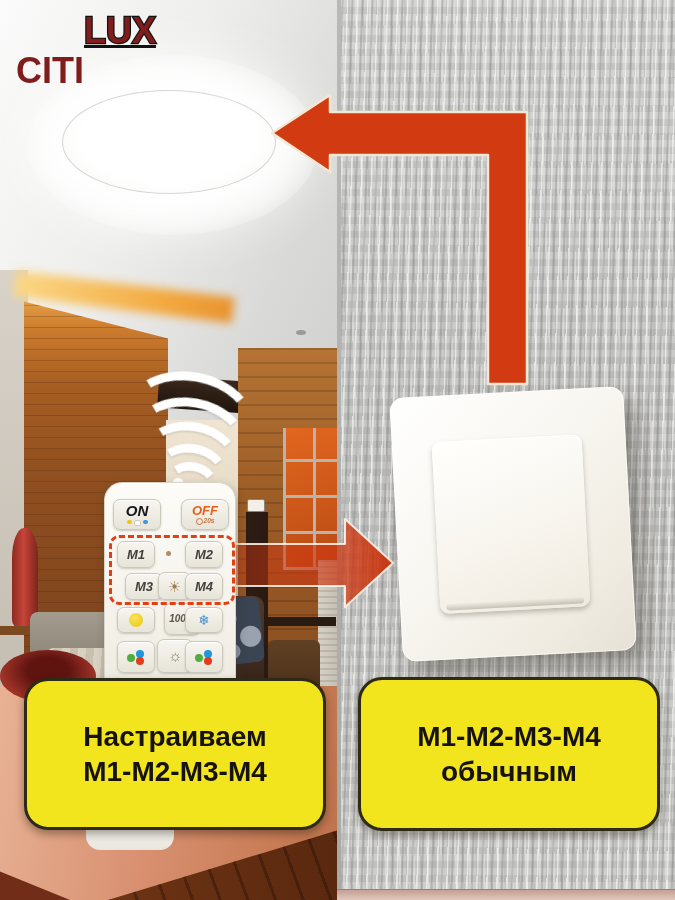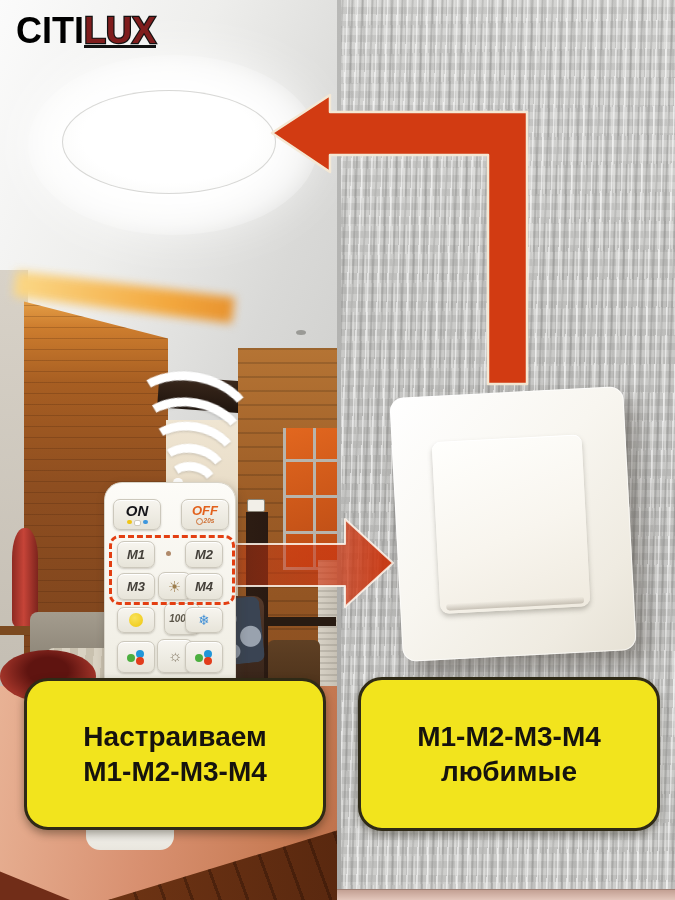--- a/index.html
+++ b/index.html
@@ -110,30 +110,30 @@
 
   
   .remote{left:104px;top:482px;width:130px;height:220px;z-index:4;
     border-radius:18px;background:linear-gradient(180deg,#fdfcf8,#f4f2ea 60%,#eceadf);
     border:1px solid #d8d4c8;box-shadow:2px 4px 10px rgba(60,55,45,.35);font-style:italic;}
   .rbtn{position:absolute;display:flex;flex-direction:column;align-items:center;justify-content:center;
     background:linear-gradient(180deg,#f7f5ef,#e7e4d9);border:1px solid #ccc8bc;border-radius:7px;
     box-shadow:0 1px 2px rgba(120,115,100,.35),inset 0 1px 0 #fff;
     font-weight:bold;color:#44403a;font-size:13px;line-height:1;}
   .btn-on{left:8px;top:16px;width:46px;height:29px;font-size:15px;color:#15151a;}
-  .btn-off{left:76px;top:16px;width:46px;height:29px;font-size:13px;color:#e2611c;}
+  .btn-off{left:76px;top:16px;width:46px;height:29px;font-size:13px;color:#e2611c;border-radius:8px;}
   .off-sub{display:flex;align-items:center;gap:1px;font-size:6.5px;color:#cf7034;font-weight:bold;margin-top:1px;}
   .clock-dot{display:inline-block;width:5px;height:5px;border:1px solid #cf7034;border-radius:50%;}
   .on-dots{display:flex;gap:2px;margin-top:2px;}
   .on-dots span{width:5px;height:4px;border-radius:2px;}
   .dashed-box{left:4px;top:52px;width:120px;height:64px;border:3px dashed #e33f12;border-radius:10px;z-index:1;}
   .btn-m1{left:12px;top:58px;width:36px;height:25px;}
   .btn-m2{left:80px;top:58px;width:36px;height:25px;}
   .pair-dot{left:61px;top:68px;width:5px;height:5px;border-radius:50%;background:#b08a6a;}
-  .btn-m3{left:12px;top:90px;width:36px;height:25px;}
+  .btn-m3{left:20px;top:90px;width:36px;height:25px;}
   .btn-sunmid{left:53px;top:89px;width:31px;height:26px;font-size:15px;color:#9c7d4e;}
   .btn-m4{left:80px;top:90px;width:36px;height:25px;}
   .btn-warm{left:12px;top:124px;width:36px;height:24px;}
   .warm-dot{width:14px;height:14px;border-radius:50%;background:radial-gradient(circle at 40% 35%,#f9e35a,#eec60e);}
   .btn-pct{left:59px;top:120px;width:34px;height:30px;font-size:10px;color:#5a5548;}
   .btn-cold{left:80px;top:124px;width:36px;height:24px;font-size:14px;color:#3f8fd6;}
   .btn-rgb1{left:12px;top:158px;width:36px;height:30px;}
   .btn-sun2{left:52px;top:156px;width:34px;height:32px;font-size:16px;color:#8c8270;}
   .btn-rgb2{left:80px;top:158px;width:36px;height:30px;}
   .rgb{position:relative;width:18px;height:14px;}
@@ -156,21 +156,21 @@
   
   .callout{z-index:5;border:3px solid #2f2a16;border-radius:24px;background:#f2e41d;
     display:flex;flex-direction:column;align-items:center;justify-content:center;
     box-shadow:0 4px 9px rgba(30,25,10,.4);}
   .callout .line{color:#16130e;font-size:28px;font-weight:bold;line-height:35px;white-space:nowrap;}
   .callout-left{left:24px;top:678px;width:296px;height:146px;}
   .callout-right{left:358px;top:677px;width:296px;height:148px;}
 
   
   .logo{left:16px;top:10px;z-index:6;font-size:36px;font-weight:900;letter-spacing:0;display:flex;}
-  .logo .solid{color:#000000;}
+  .logo .solid{color:#7f1d1d;margin-top:40px;}
   .logo .outline{color:#7f1d1d;-webkit-text-stroke:2.4px #121212;paint-order:stroke fill;text-decoration:underline;}
 </style>
 </head>
 <body>
 
 <div class="stage">
 
   <div class="abs photo">
     <div class="abs ceiling"></div>
     <div class="abs downlight"></div>
@@ -284,21 +284,21 @@
     <div class="plate"></div>
     <div class="rocker"></div>
   </div>
 
   <div class="abs callout callout-left">
     <div class="line">Настраиваем</div>
     <div class="line">М1-М2-М3-М4</div>
   </div>
   <div class="abs callout callout-right">
     <div class="line">М1-М2-М3-М4</div>
-    <div class="line">любимые</div>
+    <div class="line">обычным</div>
   </div>
 
   <div class="abs logo">
     <span class="solid">CITI</span>
     <span class="outline">LUX</span>
   </div>
 
 </div>
 
 </body></html>

